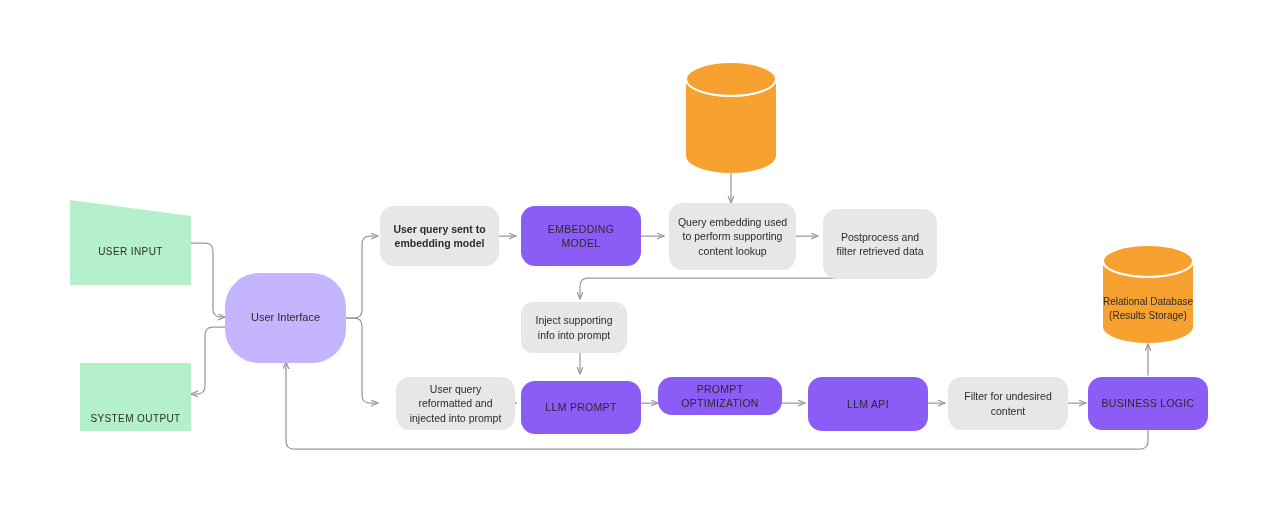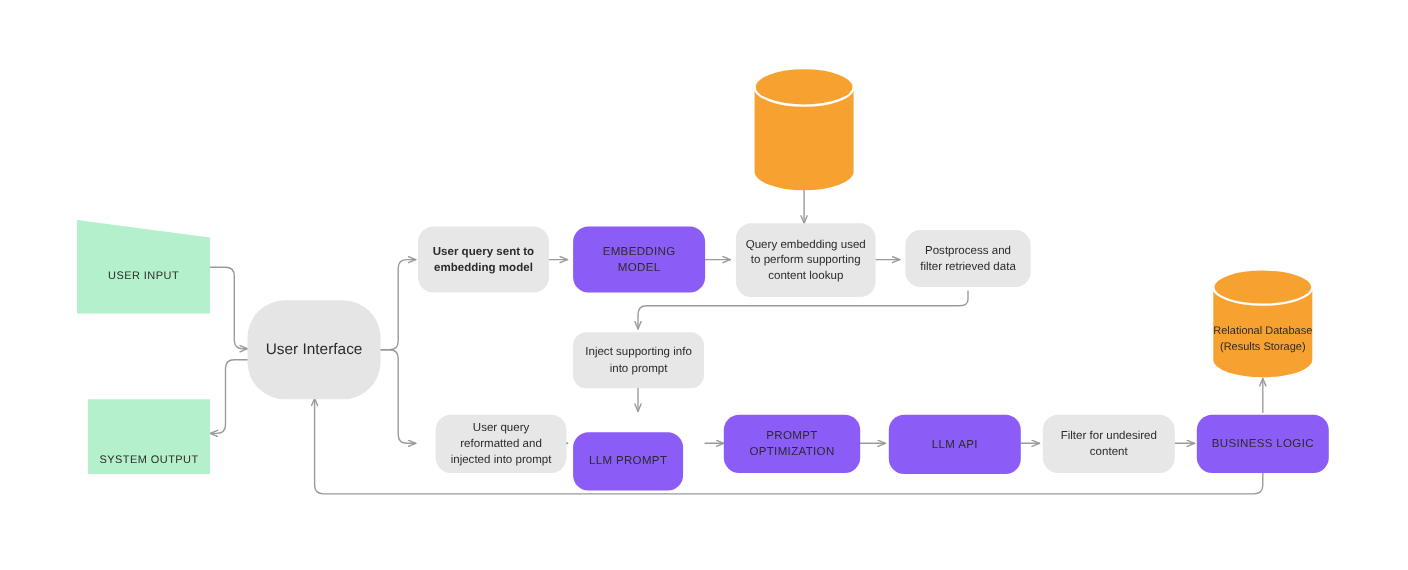--- a/index.html
+++ b/index.html
@@ -4,21 +4,21 @@
 <style>
   html,body{margin:0;padding:0;background:#ffffff;}
   body{width:1280px;height:518px;overflow:hidden;
        font-family:"Liberation Sans","DejaVu Sans",sans-serif;}
   #stage{position:relative;width:1280px;height:518px;background:#fff;}
   svg.layer{position:absolute;left:0;top:0;width:1280px;height:518px;}
   .node{position:absolute;display:flex;align-items:center;justify-content:center;
         text-align:center;box-sizing:border-box;color:#2b2b2b;line-height:1.38;}
   .grey{background:#e7e7e7;border-radius:14px;font-size:10.5px;}
   .lorange{background:#8b5cf6;border-radius:14px;font-size:10.5px;letter-spacing:.3px;}
-  .ui-node{background:#e5e5e5;border-radius:34px;font-size:14px;}
+  .ui-node{background:#c4b5fd;border-radius:34px;font-size:11px;}
   .green{background:#b4f0cb;font-size:10.5px;letter-spacing:.4px;margin-top:14px;}
   .db-label{position:absolute;display:flex;align-items:center;justify-content:center;
             text-align:center;font-size:10px;color:#2b2b2b;line-height:1.45;
             pointer-events:none;}
   .node span,.db-label span{display:block;padding:0 8px;}
 </style>
 </head>
 <body>
 
 <div id="stage">
@@ -100,37 +100,37 @@
   </div>
 
   <div class="node lorange" style="left:521px;top:206px;width:120px;height:60px;">
     <span>EMBEDDING MODEL</span>
   </div>
 
   <div class="node grey" style="left:669px;top:203px;width:127px;height:67px;">
     <span>Query embedding used to perform supporting content lookup</span>
   </div>
 
-  <div class="node grey" style="left:823px;top:209px;width:114px;height:52px;">
+  <div class="node grey" style="left:823px;top:209px;width:114px;height:70px;">
     <span>Postprocess and filter retrieved data</span>
   </div>
 
-  <div class="node grey" style="left:521px;top:302px;width:119px;height:51px;border-radius:12px;">
+  <div class="node grey" style="left:521px;top:302px;width:106px;height:51px;border-radius:12px;">
     <span>Inject supporting info into prompt</span>
   </div>
 
   <div class="node grey" style="left:396px;top:377px;width:119px;height:53px;">
     <span>User query reformatted and injected into prompt</span>
   </div>
 
-  <div class="node lorange" style="left:521px;top:393px;width:100px;height:53px;">
+  <div class="node lorange" style="left:521px;top:381px;width:120px;height:53px;">
     <span>LLM PROMPT</span>
   </div>
 
-  <div class="node lorange" style="left:658px;top:377px;width:124px;height:53px;">
+  <div class="node lorange" style="left:658px;top:377px;width:124px;height:38px;">
     <span>PROMPT OPTIMIZATION</span>
   </div>
 
   <div class="node lorange" style="left:808px;top:377px;width:120px;height:54px;">
     <span>LLM API</span>
   </div>
 
   <div class="node grey" style="left:948px;top:377px;width:120px;height:53px;">
     <span>Filter for undesired content</span>
   </div>

